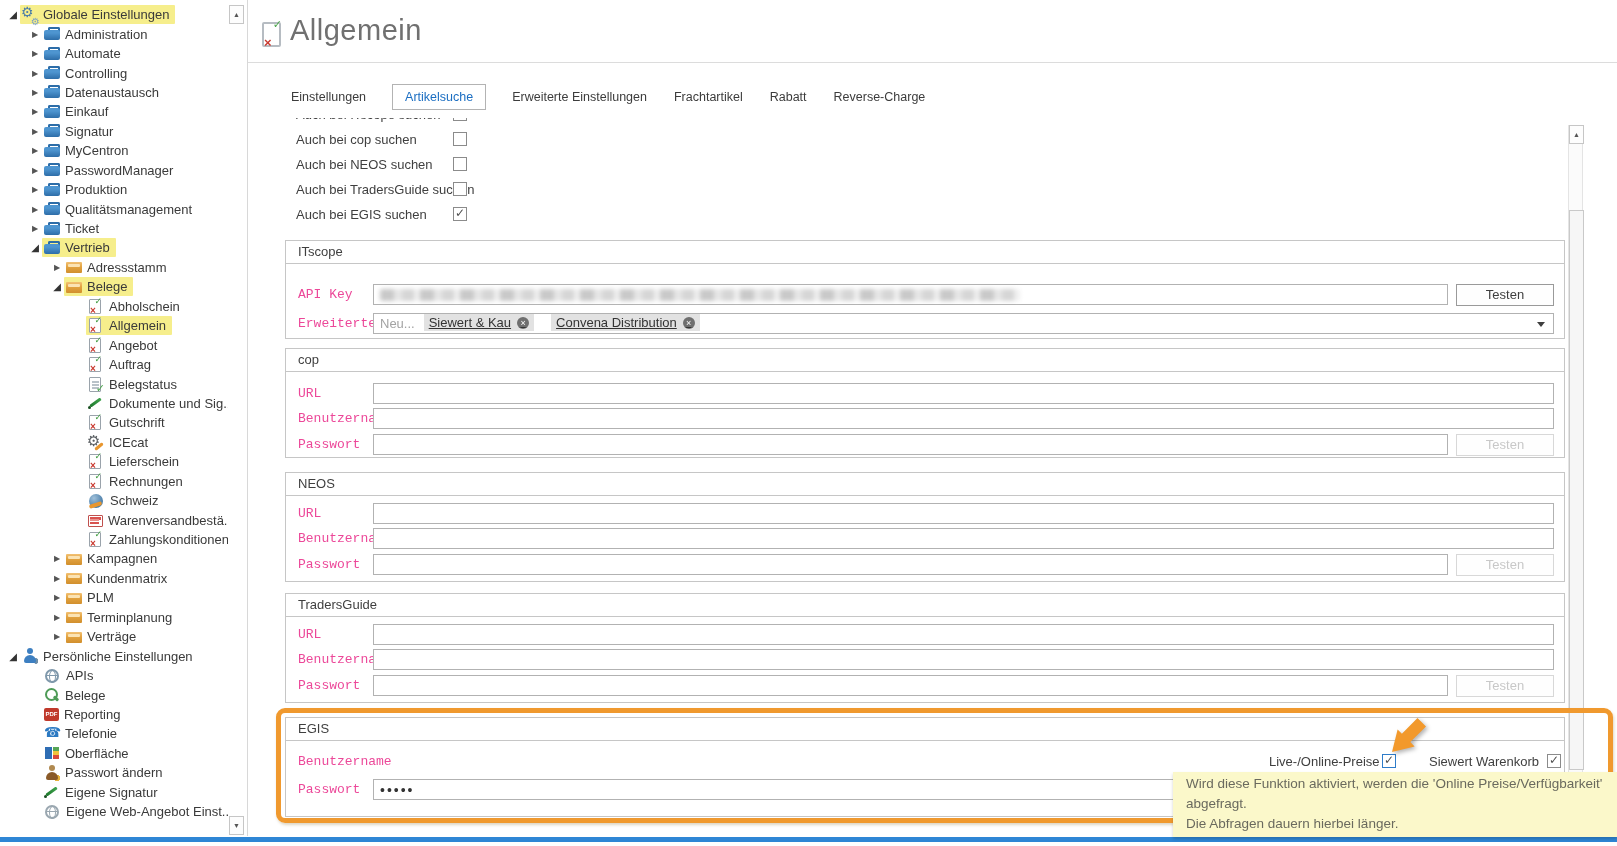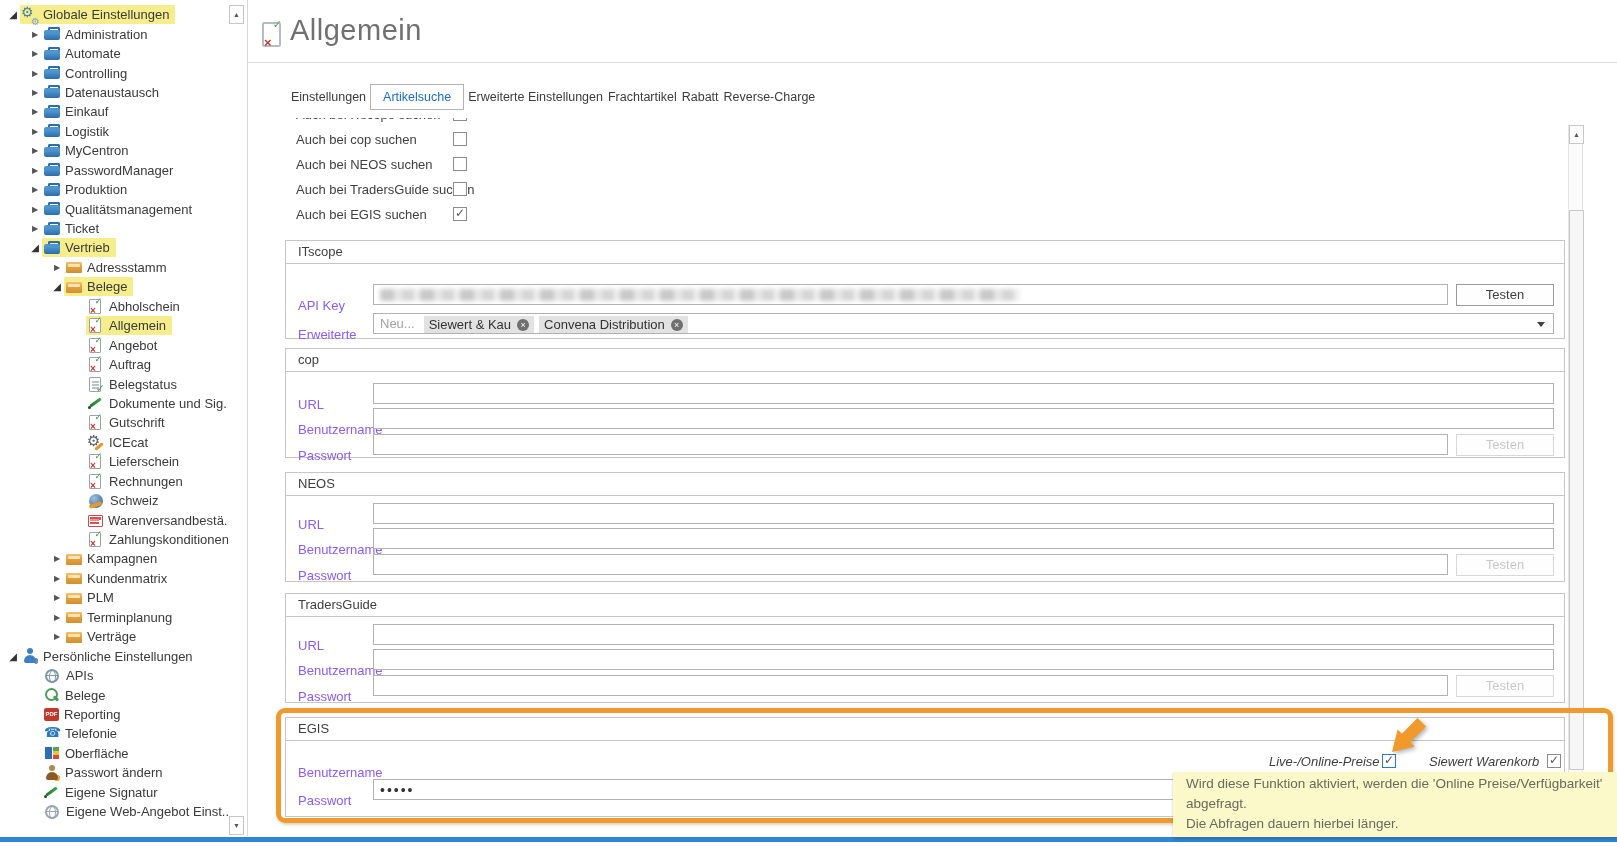--- a/index.html
+++ b/index.html
@@ -69,50 +69,50 @@
 
   #vline { position:absolute; left:247px; top:0; bottom:10px; width:1px; background:#d8d8d8; }
   #bluebar { position:absolute; left:0; right:0; top:837px; height:5px; background:#2E86D5; }
 
   
   #title-icon { position:absolute; left:262px; top:22px; width:19px; height:25px; border:2px solid #b6bcc2; border-radius:2px; background:#fff; }
   #title-icon::before{content:"✓";position:absolute;right:-3px;top:-6px;font-size:11px;color:#4CA64C;font-weight:bold}
   #title-icon::after{content:"×";position:absolute;left:0;bottom:-5px;font-size:13px;color:#C9392F;font-weight:bold}
   #page-title { position:absolute; left:290px; top:14px; font-size:29px; color:#707070; letter-spacing:.5px; }
   #hr1 { position:absolute; left:248px; right:0; top:62px; height:1px; background:#dcdcdc; }
-  #tabbar { position:absolute; left:290px; top:84px; display:flex; gap:3px; align-items:center; }
+  #tabbar { position:absolute; left:290px; top:84px; display:flex; gap:25px; align-items:center; }
   .tab { font-size:12.5px; color:#3c3c3c; padding:6px 1px; cursor:default; }
   .tab.selected { color:#1B6EC2; border:1px solid #b3b3b3; padding:5px 12px; background:#fff; }
 
   
   #viewport { position:absolute; left:248px; top:118px; right:49px; bottom:12px; overflow:hidden; }
   #canvas { position:absolute; left:-248px; top:-118px; width:1617px; height:846px; }
 
   .srow { position:absolute; left:296px; width:220px; height:22px; }
   .slabel { font-size:13px; color:#3f3f3f; line-height:22px; }
   .cb { position:absolute; width:14px; height:14px; border:1px solid #8b8b8b; background:#fff; top:3px; }
   .cb.checked::after { content:"✓"; position:absolute; left:1px; top:-2px; font-size:12px; color:#4f4f4f; font-weight:bold; }
   .cb.bluecb { border-color:#2E7CC9; }
 
   .grp { position:absolute; left:285px; width:1280px; background:#fff; border:1px solid #c6c6c6; }
   .grp h3 { font-size:13px; font-weight:normal; color:#3f3f3f; line-height:22px; height:23px; padding-left:12px; border-bottom:1px solid #c6c6c6; }
   .frow { position:absolute; left:0; right:0; height:22px; }
-  .flabel { position:absolute; left:12px; top:14px; font-size:13px; color:#8b5cf6; white-space:nowrap; }
+  .flabel { position:absolute; left:12px; top:3px; font-size:13px; color:#ec4899; white-space:nowrap;font-family:Liberation Mono, monospace; }
   .inp { position:absolute; top:0; height:21px; border:1px solid #b2b2b2; background:#fff; font-size:13px; color:#333; padding:0 6px; line-height:19px; white-space:nowrap; }
   .btn { position:absolute; top:0; width:98px; height:22px; border:1px solid #9a9a9a; background:#fefefe; text-align:center; font-size:13px; color:#3f3f3f; line-height:20px; cursor:default; }
   .btn.disabled { border-color:#d8d8d8; color:#c8c8c8; }
   .redact { position:absolute; left:6px; top:4px; height:12px; width:640px; border-radius:2px; filter:blur(2px);
             background:repeating-linear-gradient(90deg,#c9c9c9 0 14px,#e6e6e6 14px 22px,#d6d6d6 22px 34px,#efefef 34px 40px); }
-  .tagfield { display:flex; align-items:flex-end; padding-right:24px; }
+  .tagfield { display:flex; align-items:flex-start; padding-right:24px; }
   .ph { color:#a3a3a3; margin-right:9px; }
-  .chip { background:#e2e2e2; color:#333; font-size:13px; line-height:17px; padding:0 5px; margin-right:5px; display:inline-flex; align-items:center; white-space:nowrap; }
+  .chip { background:#e2e2e2; color:#333; font-size:13px; line-height:17px; padding:0 5px; margin-right:17px; display:inline-flex; align-items:center; white-space:nowrap;text-decoration:underline; }
   .chipx { width:12px; height:12px; border-radius:50%; background:#6f6f6f; color:#fff; font-size:9px; line-height:12px; text-align:center; margin-left:6px; }
   .chipx::before { content:"×"; }
   .caret { position:absolute; right:8px; top:8px; width:0; height:0; border-left:4px solid transparent; border-right:4px solid transparent; border-top:5px solid #3f3f3f; }
-  .egis-cb-label { position:absolute; top:3px; font-size:13px; color:#3f3f3f; white-space:nowrap;font-style:italic; }
+  .egis-cb-label { position:absolute; top:3px; font-size:13px; color:#3f3f3f; white-space:nowrap; }
   .pwdots { font-size:14px; letter-spacing:2px; line-height:20px; }
 
   
   #hl-rect { position:absolute; left:276px; top:708px; width:1337px; height:115px; border:5px solid #F0992E; border-radius:9px;
              z-index:40; box-shadow:1px 2px 3px rgba(120,90,20,.25); pointer-events:none; }
   #ann-arrow { position:absolute; left:1388px; top:706px; z-index:41; filter:drop-shadow(2px 2px 2px rgba(0,0,0,.3)); pointer-events:none; }
   #tooltip { position:absolute; left:1173px; top:772px; width:444px; background:#FBF8CA; color:#6a6a5e; font-size:13.5px;
              line-height:20px; padding:2px 8px 3px 13px; z-index:42; box-shadow:0 2px 3px rgba(0,0,0,.18); }
 </style>
 </head>
@@ -159,21 +159,21 @@
         <span class="arr">▶</span>
         <span class="hl">
           <span class="tico ico-case"></span>
           <span class="tlabel">Einkauf</span>
         </span>
       </div>
       <div class="trow lvl1">
         <span class="arr">▶</span>
         <span class="hl">
           <span class="tico ico-case"></span>
-          <span class="tlabel">Logistik</span>
+          <span class="tlabel">Signatur</span>
         </span>
       </div>
       <div class="trow lvl1">
         <span class="arr">▶</span>
         <span class="hl">
           <span class="tico ico-case"></span>
           <span class="tlabel">MyCentron</span>
         </span>
       </div>
       <div class="trow lvl1">

